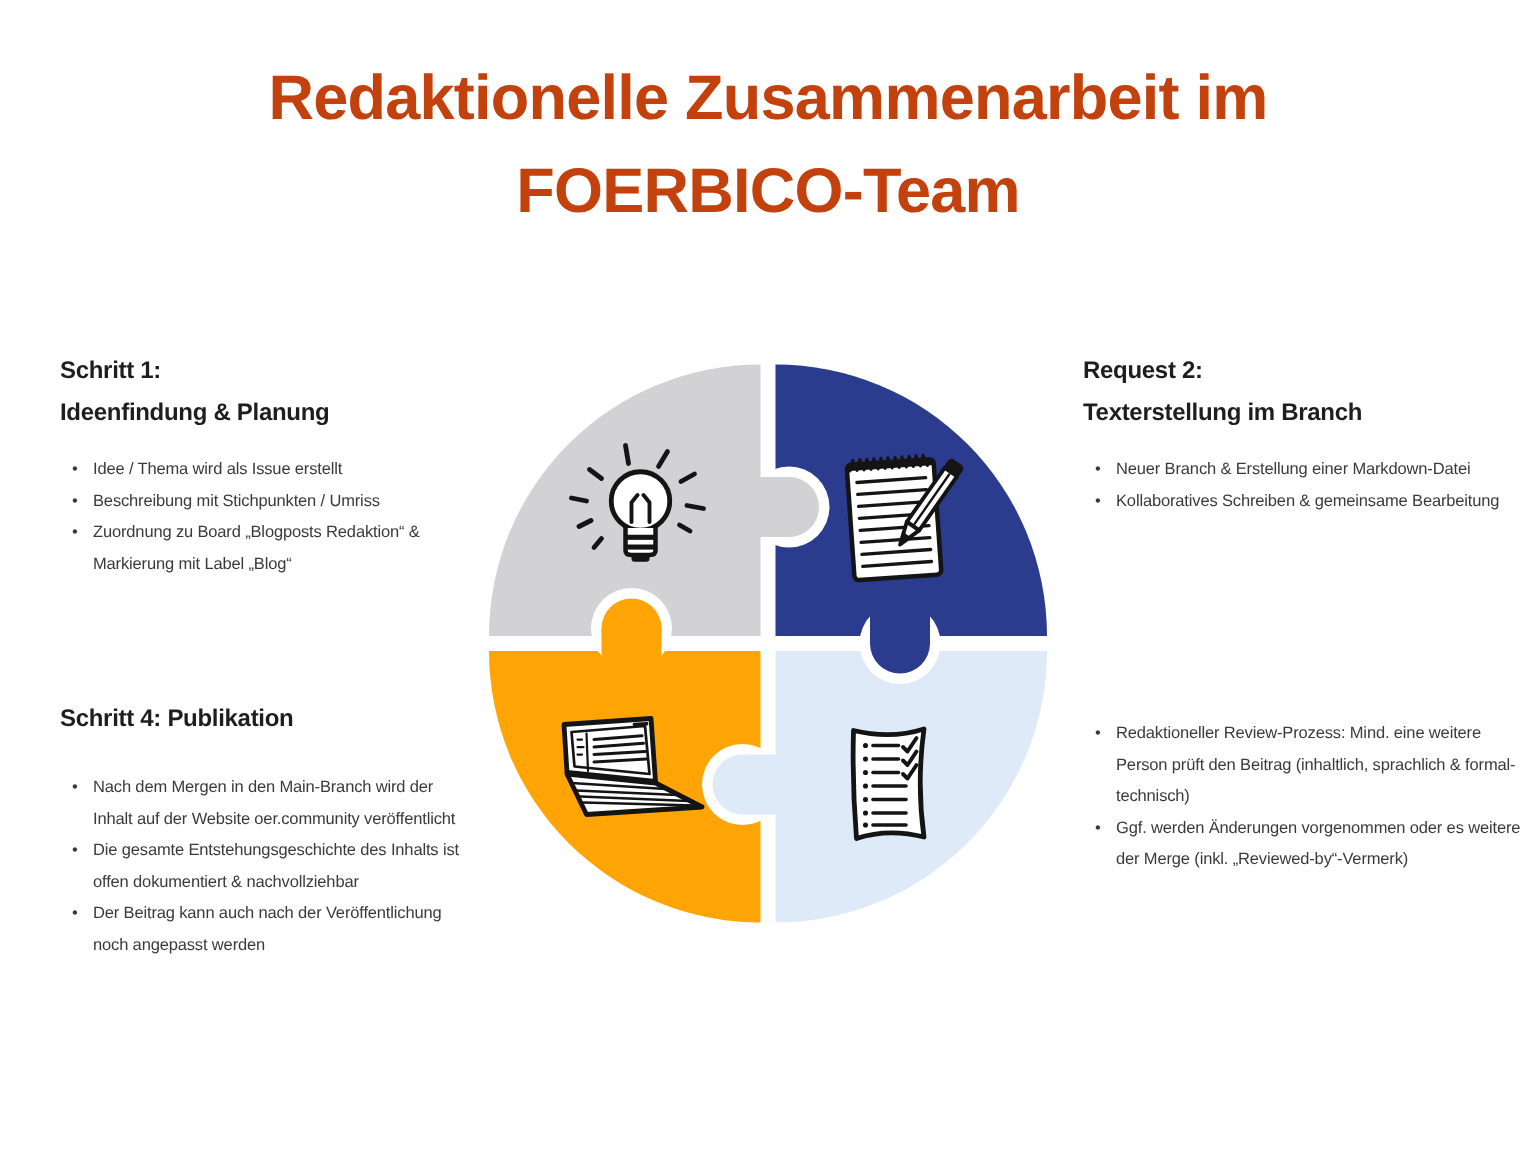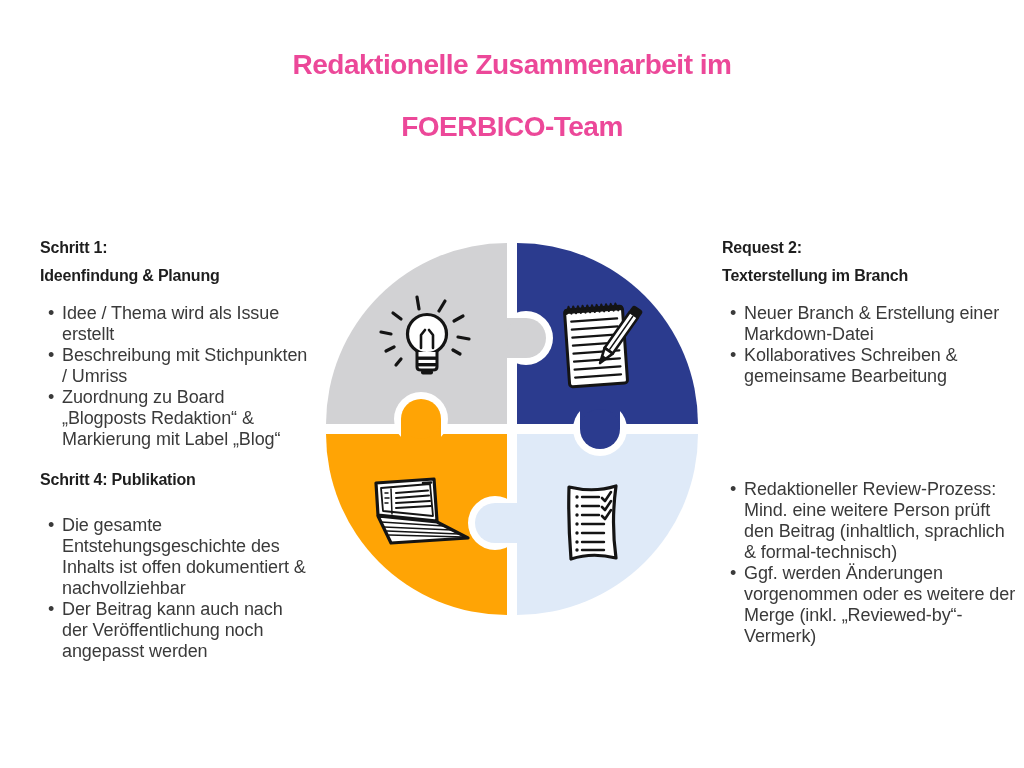--- a/index.html
+++ b/index.html
@@ -2,36 +2,36 @@
 <html><head>
 <meta charset="utf-8">
 <style>
   html,body{margin:0;padding:0;}
   body{
     width:1024px;height:768px;position:relative;overflow:hidden;
     background:#ffffff;font-family:"Liberation Sans",sans-serif;
   }
   .title{
     position:absolute;left:0;top:34px;width:1024px;text-align:center;
-    font-weight:bold;font-size:28px;line-height:62px;color:#ec4899;letter-spacing:-0.5px;
+    font-weight:bold;font-size:42px;line-height:62px;color:#c2410c;letter-spacing:-0.5px;
   }
   .step{position:absolute;}
   #step1{left:40px;top:234px;width:272px;}
   #step2{left:722px;top:234px;width:292px;}
   #step4{left:40px;top:466px;width:272px;}
   #step3{left:722px;top:466px;width:294px;}
   .step h2{
     margin:0;font-size:16px;line-height:28px;font-weight:bold;
     color:#1e1e1e;letter-spacing:-0.2px;
   }
   .step h2 .hl{display:block;}
   .step ul{list-style:none;margin:13px 0 0 0;padding:0 0 0 22px;}
   #step4 ul{margin-top:21px;}
   .step li{
-    position:relative;font-size:18px;line-height:21px;color:#3a3a3a;letter-spacing:-0.1px;
+    position:relative;font-size:11px;line-height:21px;color:#3a3a3a;letter-spacing:-0.1px;
   }
   .step li::before{content:"\2022";position:absolute;left:-14px;color:#3a3a3a;}
   #puzzle-svg{position:absolute;left:320px;top:237px;}
   .doodle{stroke:#141414;}
 </style>
 </head>
 <body>
 
 <div class="title">
   <div>Redaktionelle Zusammenarbeit im</div>
@@ -66,20 +66,21 @@
     <li>Redaktioneller Review-Prozess: Mind. eine weitere Person prüft den Beitrag (inhaltlich, sprachlich &amp; formal-technisch)</li>
     <li>Ggf. werden Änderungen vorgenommen oder es weitere der Merge (inkl. „Reviewed-by“-Vermerk)</li>
   </ul>
 </section>
 
 <section class="step" id="step4">
   <h2>
     <span class="hl">Schritt 4: Publikation</span>
   </h2>
   <ul>
+    <li>Nach dem Mergen in den Main-Branch wird der Inhalt auf der Website oer.community veröffentlicht</li>
     <li>Die gesamte Entstehungsgeschichte des Inhalts ist offen dokumentiert &amp; nachvollziehbar</li>
     <li>Der Beitrag kann auch nach der Veröffentlichung noch angepasst werden</li>
   </ul>
 </section>
 
 <svg id="puzzle-svg" width="384" height="384" viewBox="0 0 384 384">
 
   <path d="M 187 187 L 187 6 A 181 181 0 0 0 6 187 Z" fill="#d2d2d4"></path>
   <path d="M 197 187 L 197 6 A 181 181 0 0 1 378 187 Z" fill="#2b3b8e"></path>
   <path d="M 187 197 L 6 197 A 181 181 0 0 0 187 378 Z" fill="#FFA405"></path>

